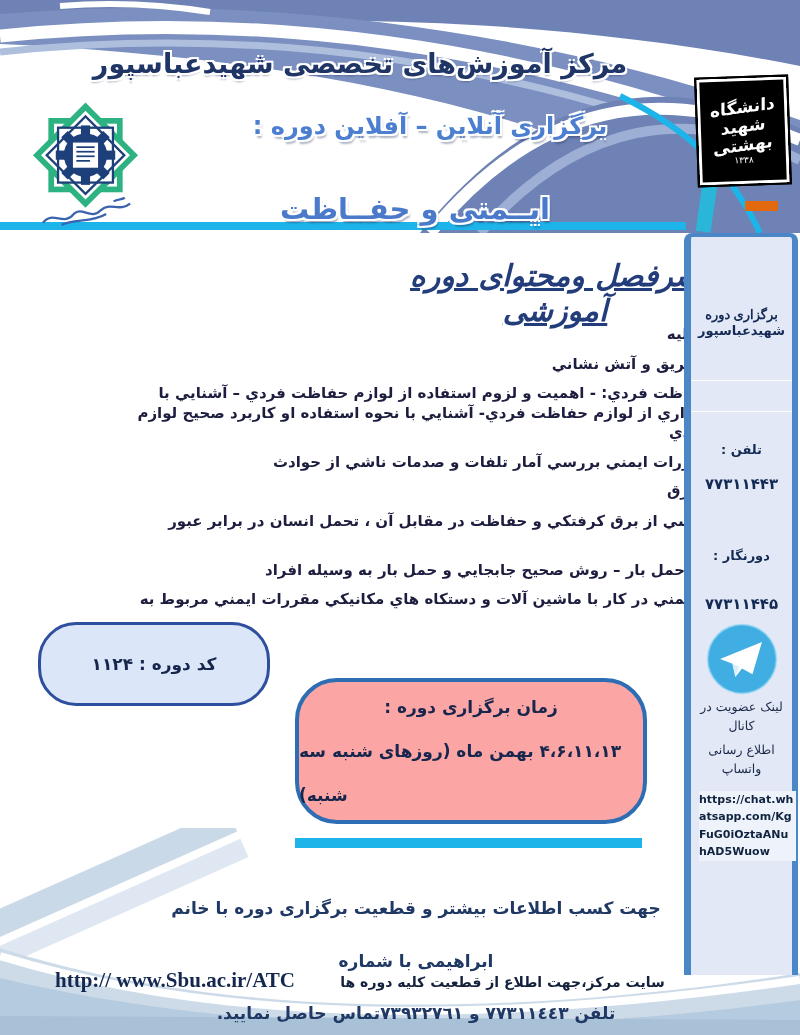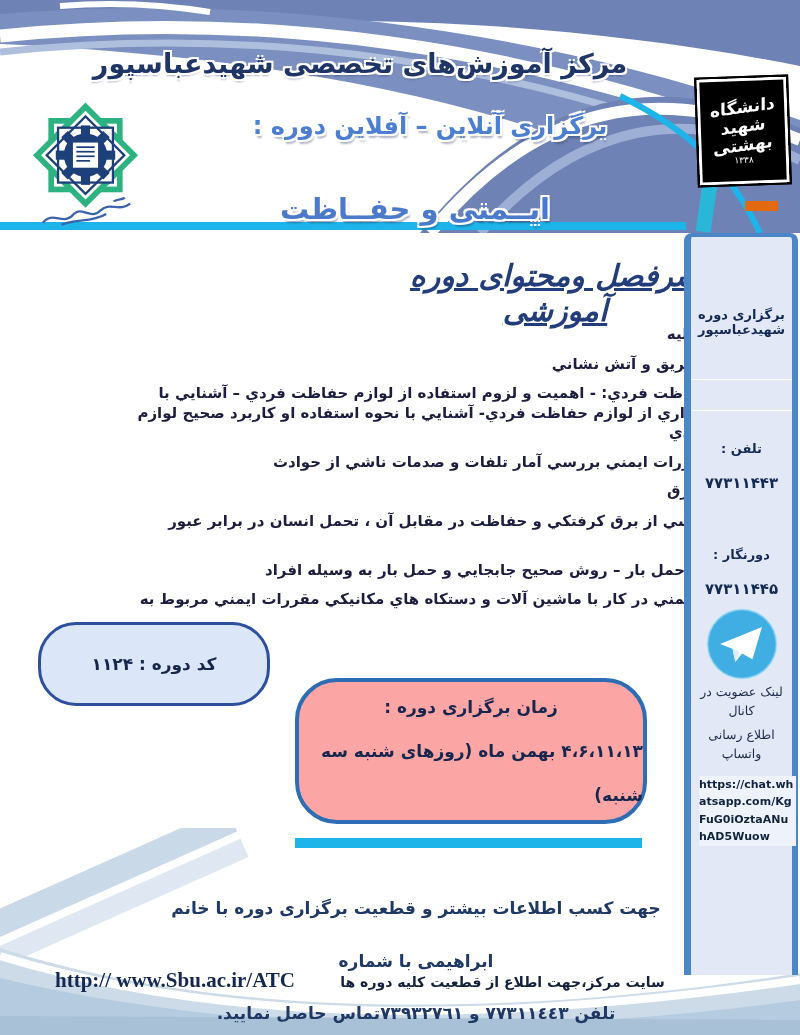--- a/index.html
+++ b/index.html
@@ -53,21 +53,21 @@
   .topics {
     position:absolute; top:325px; right:28px; width:645px; list-style:none;
     direction:rtl; text-align:right; z-index:3;
   }
   .topics li {
     font-size:15px; font-weight:bold; color:#1d1d3f; line-height:1.3;
     margin-bottom:10px;
   }
   .bubble {
     position:absolute; z-index:3; display:flex; flex-direction:column;
-    align-items:center; justify-content:center; text-align:right;
+    align-items:center; justify-content:center; text-align:left;
   }
   #code-bubble {
     top:622px; left:38px; width:232px; height:84px;
     background:#dbe6f8; border:3px solid #2d4f9e; border-radius:38px;
   }
   #code-bubble .bubble-text { font-size:17px; font-weight:bold; color:#17264d; }
   #time-bubble {
     top:678px; left:295px; width:352px; height:146px;
     background:#fca5a5; border:4px solid #2d6db4; border-radius:42px;
   }
@@ -191,28 +191,28 @@
   </div>
 
   <div id="time-bubble" class="bubble">
     <div class="bubble-text">زمان برگزاری دوره :</div>
     <div class="bubble-text">۴،۶،۱۱،۱۳ بهمن ماه (روزهای شنبه سه شنبه)</div>
   </div>
 
   <div class="cyan-bar"></div>
 
   <div id="sidebar">
-    <div class="sb-text" style="margin-top:70px;">برگزاری دوره</div>
+    <div class="sb-text" style="margin-top:70px;font-family:Liberation Serif, serif;">برگزاری دوره</div>
     <div class="sb-text" style="">شهیدعباسپور</div>
     <div class="sb-div" style="margin-top:42px;"></div>
     <div class="sb-div" style="margin-top:30px;"></div>
     <div class="sb-text" style="margin-top:30px;">تلفن :</div>
     <div class="sb-num" style="margin-top:18px;">۷۷۳۱۱۴۴۳</div>
     <div class="sb-text" style="margin-top:55px;">دورنگار :</div>
-    <div class="sb-num" style="margin-top:18px;">۷۷۳۱۱۴۴۵</div>
+    <div class="sb-num" style="margin-top:32px;">۷۷۳۱۱۴۴۵</div>
 
     <svg id="tg-icon" style="margin-top:8px;" viewBox="0 0 80 80">
       <circle cx="40" cy="40" r="36" fill="#41aee3"></circle>
       <circle cx="40" cy="40" r="36" fill="none" stroke="#7fd0f2" stroke-width="2" opacity="0.6"></circle>
       <path d="M61,22 L17,40 L30,45 L33,59 L40,50 L51,56 Z" fill="#ffffff"></path>
       <path d="M30,45 L33,59 L37,48 Z" fill="#d9eefb"></path>
     </svg>
 
     <div class="sb-note" style="margin-top:0;">لینک  عضویت در کانال</div>
     <div class="sb-note" style="margin-top:4px;">اطلاع رسانی واتساپ</div>

